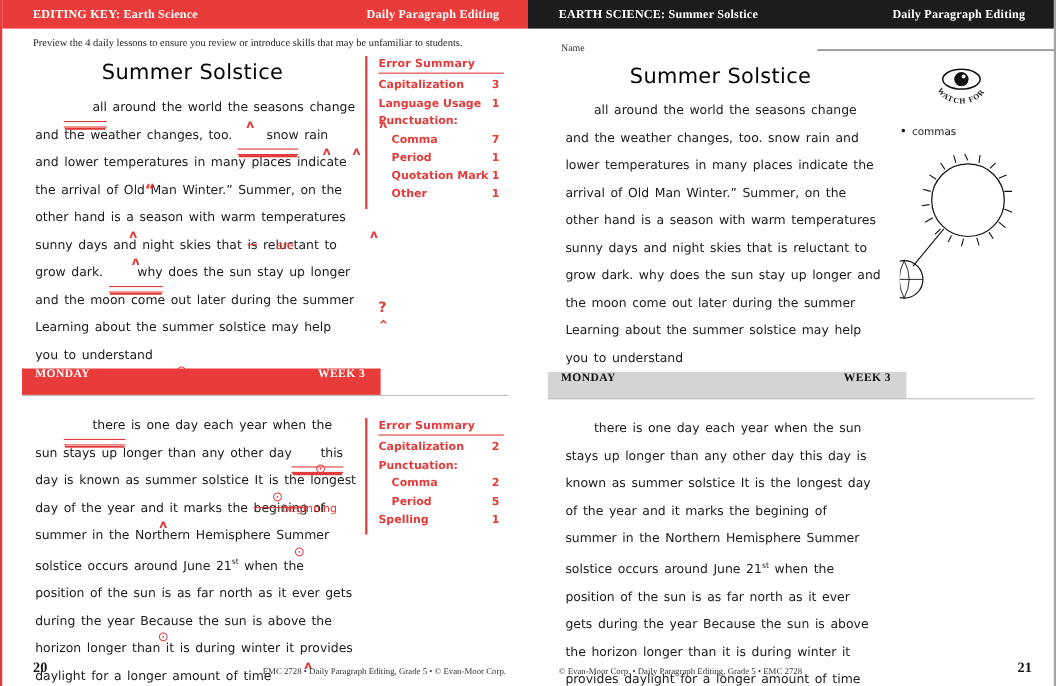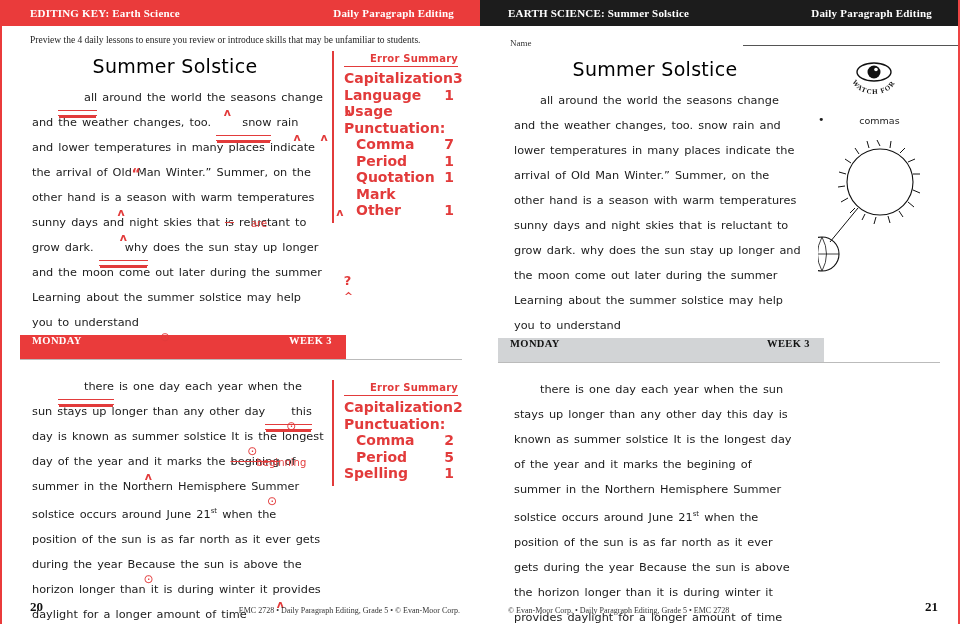--- a/index.html
+++ b/index.html
@@ -17,21 +17,21 @@
     height: 26px; display: flex; align-items: center;
     justify-content: space-between;
     padding: 0 26px 0 28px;
     font-family: "Liberation Serif", serif;
     font-weight: bold; font-size: 11px; color: #ffffff;
     letter-spacing: .2px;
   }
   .hdr-left { background: #ea3b3b; }
   .hdr-right { background: #1c1c1c; }
   .page-left { border-left: 2px solid #ea3b3b; }
-  .page-right { border-right: 2px solid #ef4444; }
+  .page-right { border-right: 2px solid #a3a3a3; }
 
   .subtitle {
     font-family: "Liberation Serif", serif;
     font-size: 9.5px; color: #222;
     padding: 9px 0 0 28px;
   }
 
   .nameline {
     display: flex; align-items: flex-end; gap: 6px;
     padding: 12px 0 0 30px;
@@ -99,27 +99,27 @@
   
   .err-col { width: 134px; padding-top: 6px; }
   .errbox {
     border-left: 2px solid #e23b3b;
     padding: 2px 8px 4px 10px;
     color: #e23b3b;
     font-family: "DejaVu Sans", sans-serif;
     font-size: 9px;
   }
   .errbox h4 {
-    font-size: 10px; font-weight: bold; text-align: right;
+    font-size: 10px; font-weight: bold; text-align: left;
     border-bottom: 1.5px solid #e23b3b; padding-bottom: 2px;
     margin-bottom: 3px; letter-spacing: .2px;
   }
   .errrow {
     display: flex; justify-content: space-between;
-    line-height: 16.5px; font-weight: bold; font-size: 14px;
+    line-height: 16.5px; font-weight: bold; font-size: 10px;
   }
   .errrow.sub .k { padding-left: 12px; }
   .errrow .v { padding-right: 4px; }
 
   
   .banner {
     width: 326px; height: 24px; margin-left: 18px;
     display: flex; align-items: flex-start; justify-content: space-between;
     padding: 0 14px 0 12px;
     font-family: "Liberation Serif", serif; font-weight: bold; font-size: 10.5px;
@@ -130,21 +130,21 @@
   .banner-rule { width: 442px; height: 1px; background: #bbb; margin-left: 18px; }
   .banner-rule-r { width: 442px; height: 1px; background: #bbb; margin-left: 18px; }
 
   
   .watch-col { width: 126px; padding: 4px 6px 0 8px; position: relative; }
   .eye-wrap { display: flex; justify-content: center; margin-top: 6px; }
   .watch-list {
     list-style: none; margin-top: 16px; font-family: "DejaVu Sans", sans-serif;
     font-size: 9.5px; color: #1b1b1b; line-height: 14px;
   }
-  .watch-list li { position: relative; padding-left: 11px; margin-bottom: 9px; text-align: center; }
+  .watch-list li { position: relative; padding-left: 11px; margin-bottom: 9px; }
   .watch-list li::before {
     content: "\2022"; position: absolute; left: 0; top: -1px; font-size: 11px;
   }
   .art { margin-top: 10px; }
 
   
   .footer {
     position: absolute; bottom: 9px; left: 0; width: 480px;
     display: flex; align-items: flex-end;
     padding: 0 22px 0 28px;

